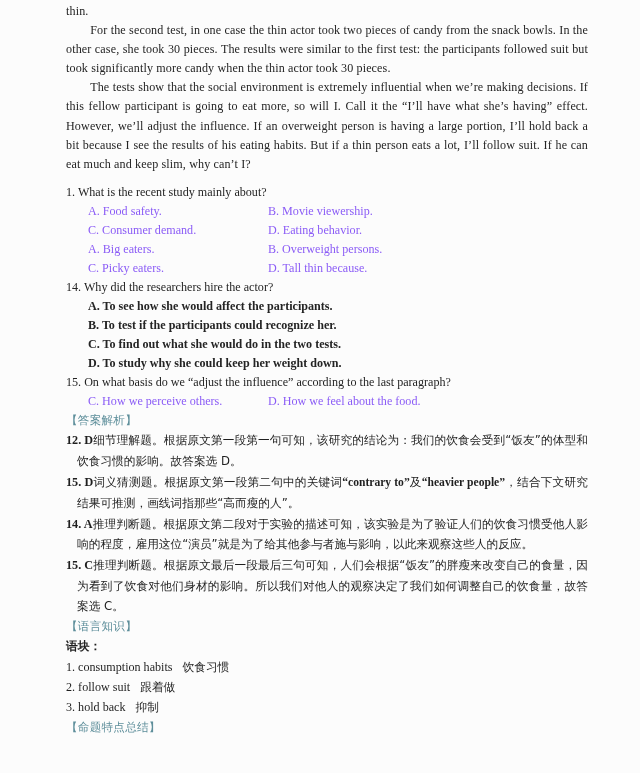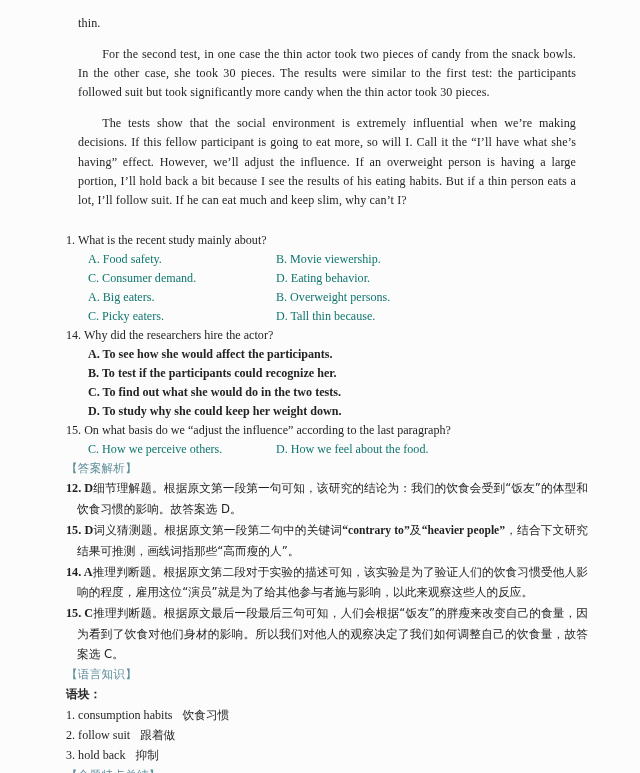--- a/index.html
+++ b/index.html
@@ -30,41 +30,40 @@
     top: 2px;
     width: 522px;
   }
 
   
   .para {
     font-size: 12.1px;
     line-height: 19.1px;
     text-align: justify;
     text-justify: inter-word;
-    margin: 12px;
+    margin: 0;
     color: #242424;
     letter-spacing: 0.01em;
   }
   .para.indent { text-indent: 2.0em; }
 
   
   .qblock { margin-top: 5px; }
   .qline {
     font-size: 12.1px;
     line-height: 19.0px;
     margin: 0;
     color: #242424;
     white-space: nowrap;
   }
   .opts-row {
     display: flex;
     font-size: 12.1px;
     line-height: 19.0px;
-    color: #0f766e;
-    gap: 8px;
+    color: #8b5cf6;
   }
   .opt-col {
     white-space: nowrap;
   }
   .opt-col.left  { width: 202px; padding-left: 22px; box-sizing: border-box; }
   .opt-col.right { padding-left: 0px; text-align: right; }
   .opt-full {
     font-size: 12.1px;
     line-height: 19.0px;
     padding-left: 22px;

